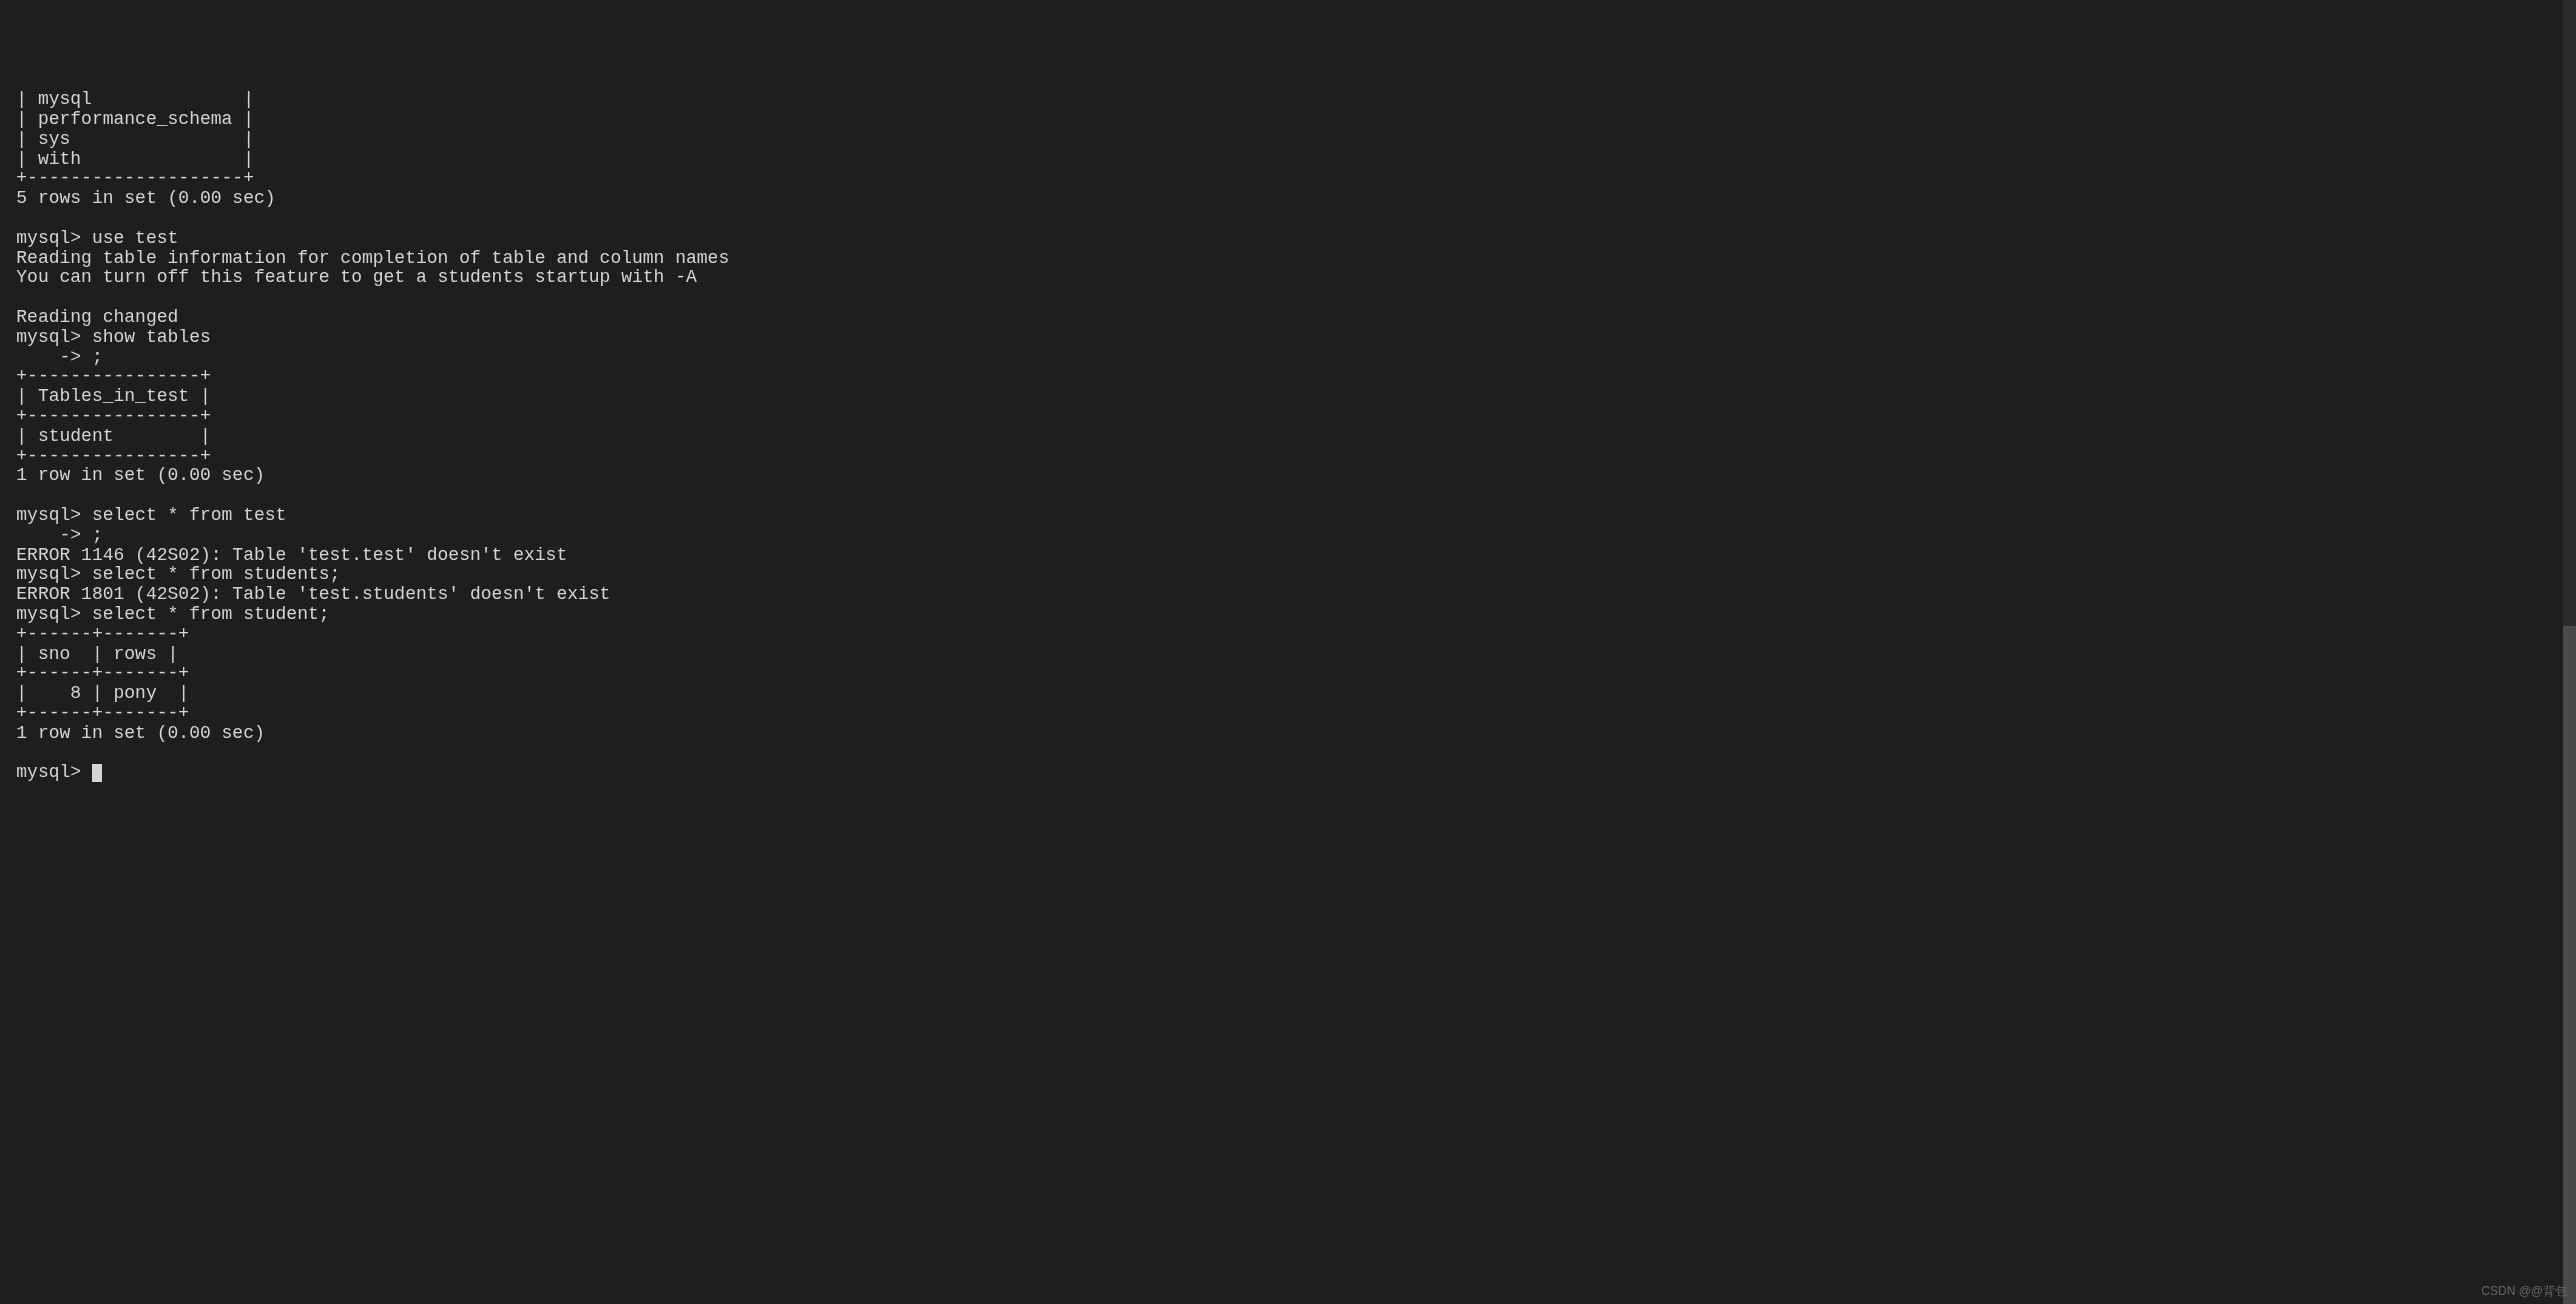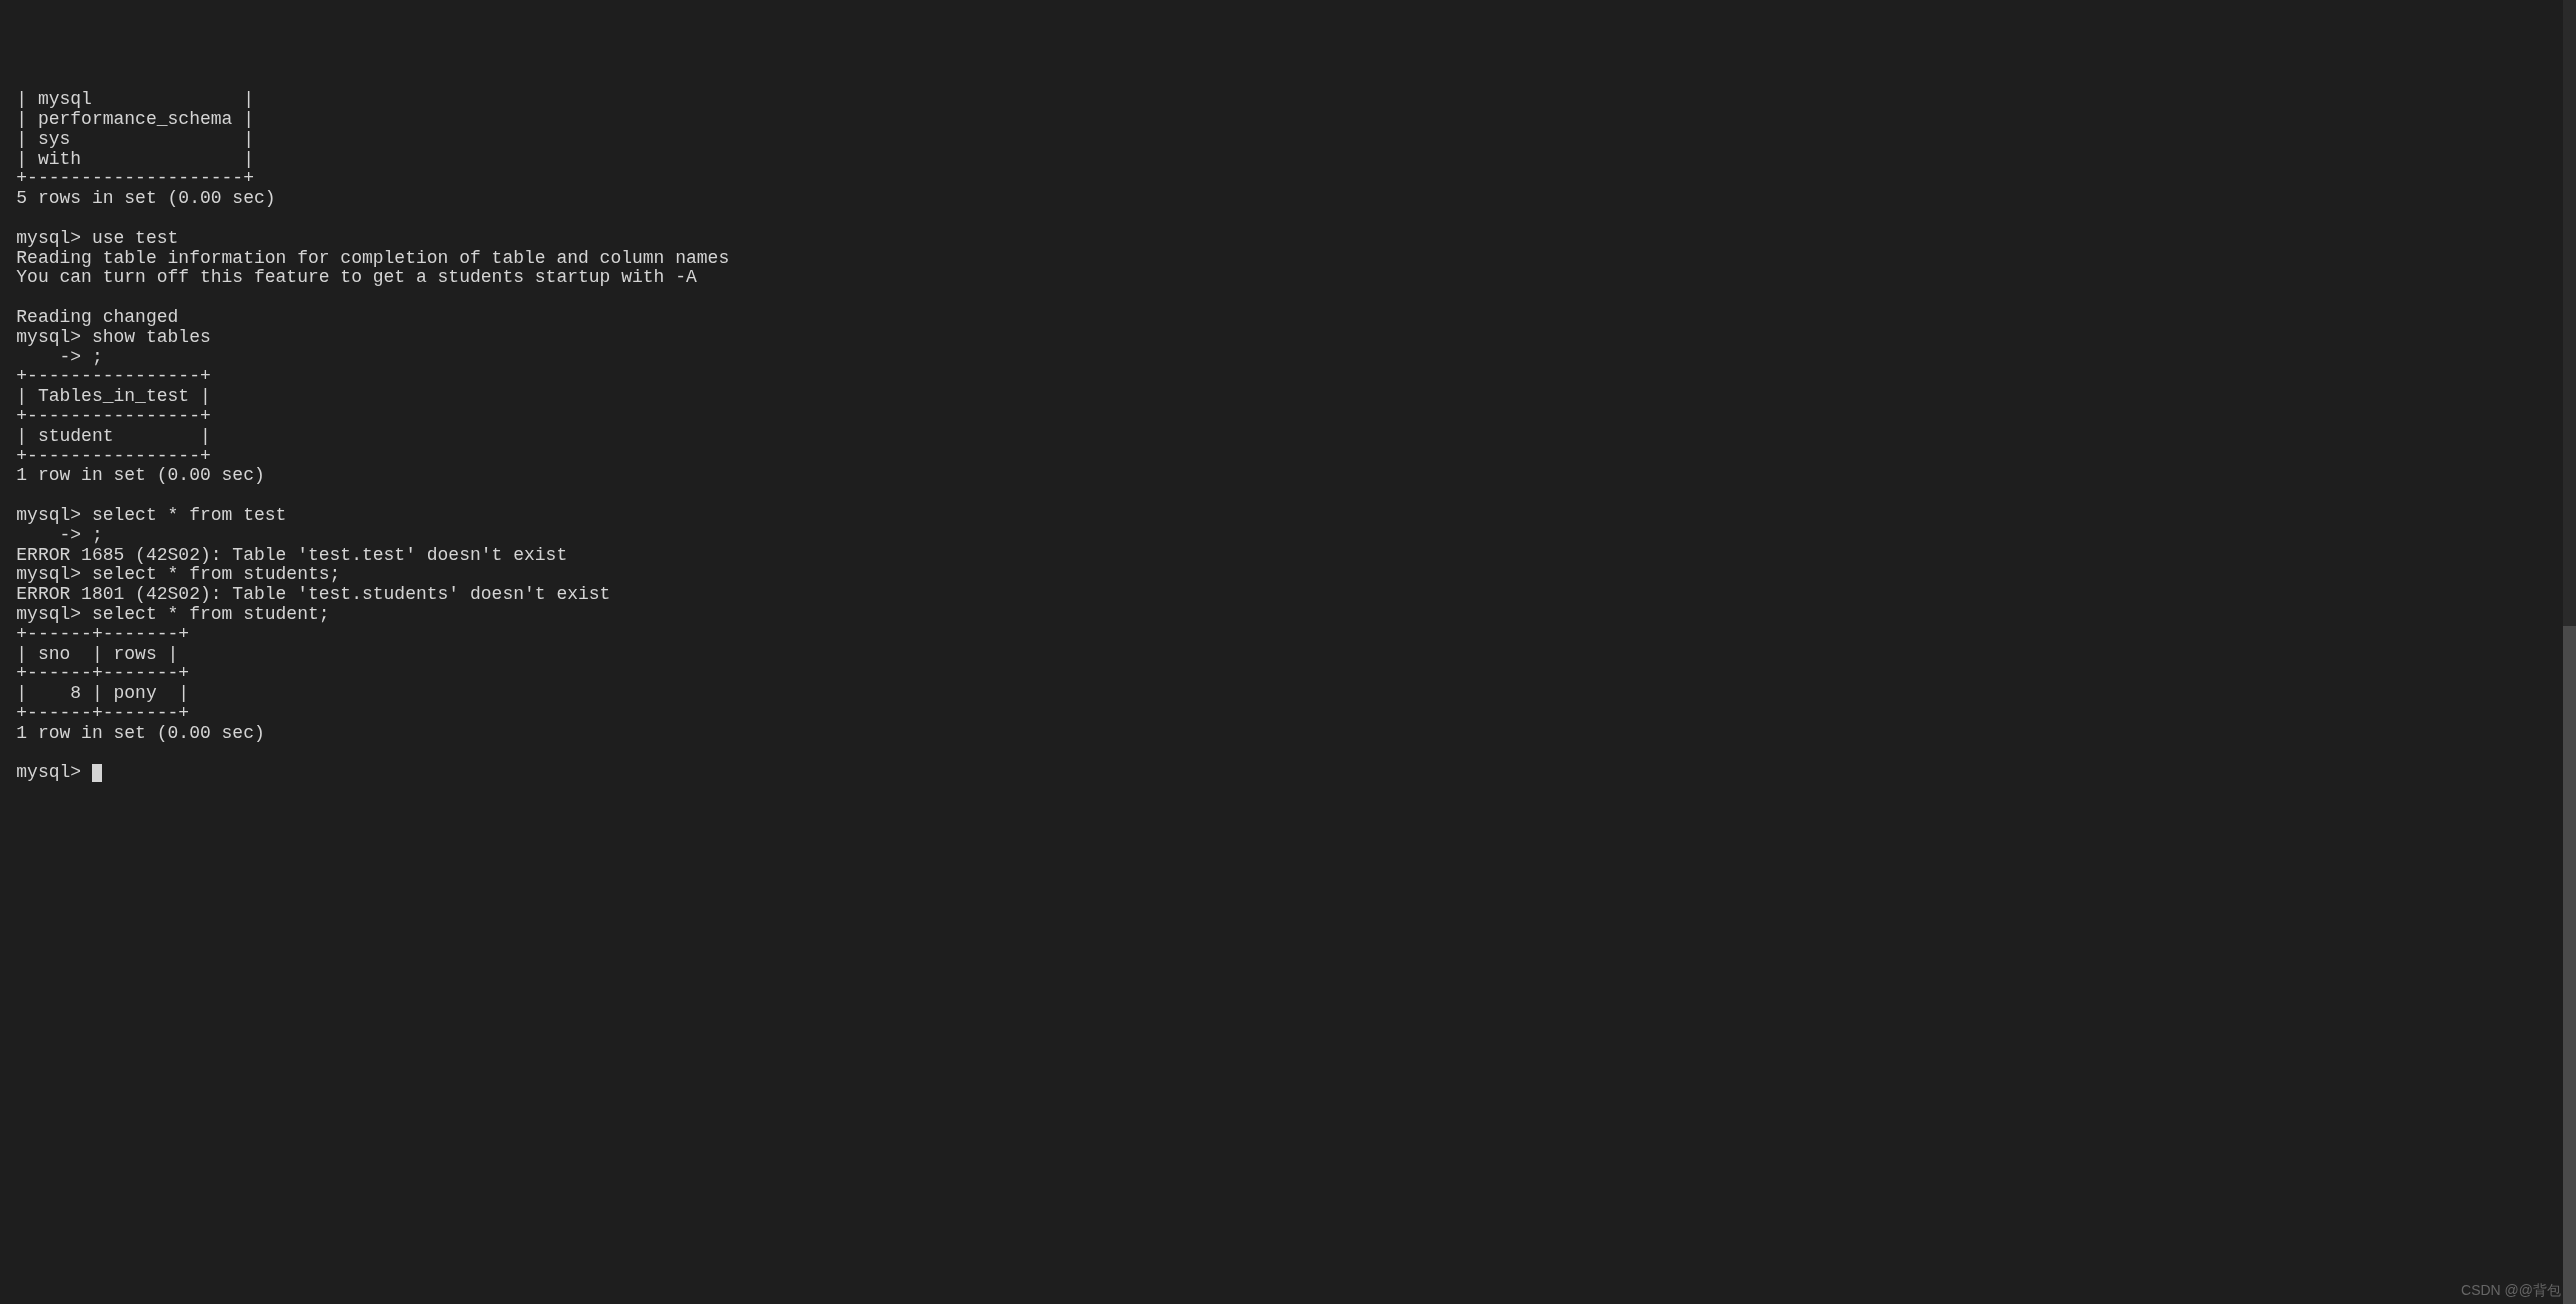--- a/index.html
+++ b/index.html
@@ -26,22 +26,22 @@
     .cursor {
       display: inline-block;
       background-color: #d4d4d4;
       width: 10px;
       height: 18px;
       vertical-align: text-bottom;
     }
     .watermark {
       position: fixed;
       bottom: 5.4px;
-      right: 15px;
-      font-size: 14px;
+      right: 9px;
+      font-size: 12px;
       color: #666;
       font-family: Arial, sans-serif;
       white-space: normal;
     }
     .scrollbar-track {
       position: fixed;
       right: 0;
       top: 0;
       width: 12.7px;
       height: 100%;
@@ -77,21 +77,21 @@
 <span>    -&gt; ;</span>
 <span>+----------------+</span>
 <span>| Tables_in_test |</span>
 <span>+----------------+</span>
 <span>| student        |</span>
 <span>+----------------+</span>
 <span>1 row in set (0.00 sec)</span>
 <span></span>
 <span>mysql&gt; select * from test</span>
 <span>    -&gt; ;</span>
-<span>ERROR 1685 (42S02): Table 'test.test' doesn't exist</span>
+<span>ERROR 1146 (42S02): Table 'test.test' doesn't exist</span>
 <span>mysql&gt; select * from students;</span>
 <span>ERROR 1801 (42S02): Table 'test.students' doesn't exist</span>
 <span>mysql&gt; select * from student;</span>
 <span>+------+-------+</span>
 <span>| sno  | rows |</span>
 <span>+------+-------+</span>
 <span>|    8 | pony  |</span>
 <span>+------+-------+</span>
 <span>1 row in set (0.00 sec)</span>
 <span></span>

